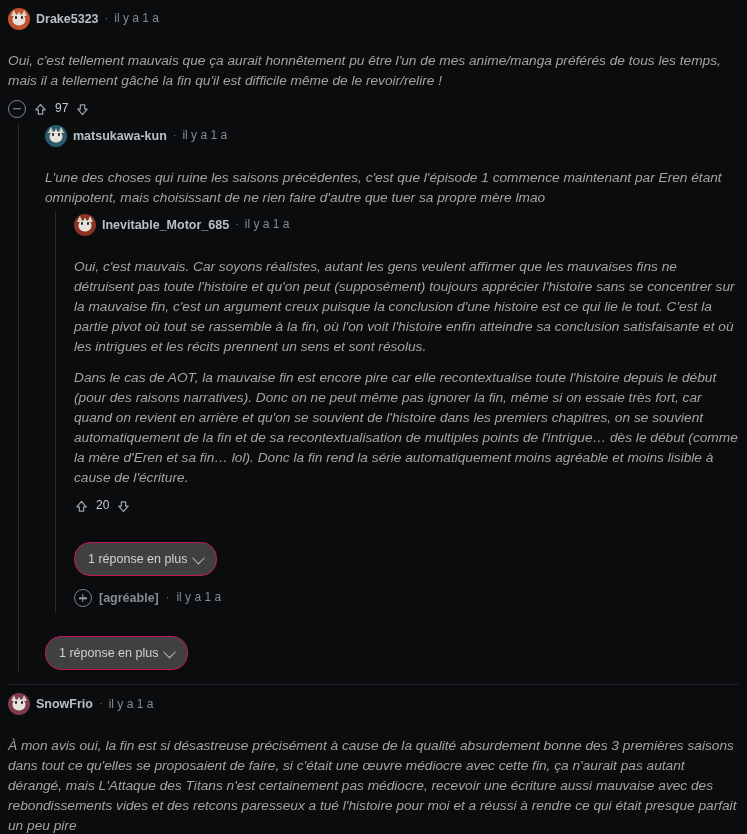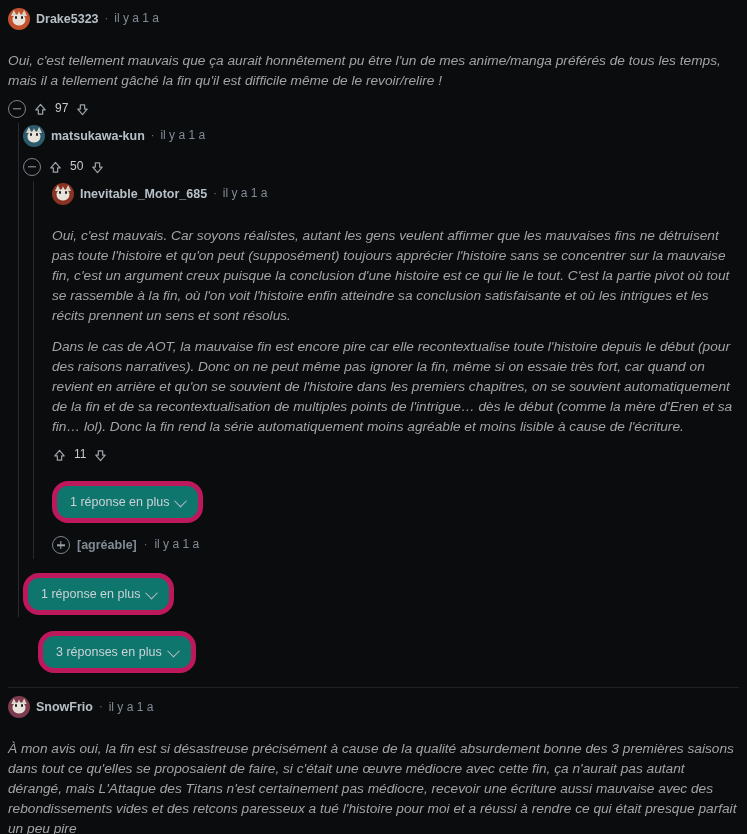--- a/index.html
+++ b/index.html
@@ -145,42 +145,42 @@
     align-items: center;
     gap: 7px;
     height: 28px;
     color: #9aa1a8;
     font-size: 12.5px;
   }
   
   .nest {
     position: relative;
     margin-left: 10px;
-    padding-left: 4px;
+    padding-left: 26px;
     border-left: 1px solid #272a2e;
   }
   .nest2 {
     position: relative;
     margin-left: 10px;
     padding-left: 18px;
     border-left: 1px solid #272a2e;
   }
   
   .pill {
     display: inline-flex;
     align-items: center;
     gap: 7px;
-    background: #0f766e;
-    border: 5px solid #be185d;
+    background: #404040;
+    border: 1px solid #be185d;
     color: #cdd2d7;
     font-size: 12.5px;
     border-radius: 16px;
     padding: 7px 13px;
     cursor: pointer;
-    margin: 12px 0 2px 0;
+    margin: 22px 0 2px 0;
   }
   .pill .chev {
     width: 9px; height: 9px;
     border-right: 1.5px solid #b9bfc5;
     border-bottom: 1.5px solid #b9bfc5;
     transform: rotate(45deg) translate(-1px,-1px);
     display: inline-block;
   }
   .sep-line {
     border-top: 1px solid #1f2226;
@@ -229,33 +229,22 @@
           <span class="avatar av-teal">
             <span class="horns"></span>
               <span class="face"></span>
               <span class="eye l"></span>
               <span class="eye r"></span>
           </span>
           <span class="uname">matsukawa-kun</span>
           <span class="dot">·</span>
           <span class="time">il y a 1 a</span>
         </div>
-        <div class="votes">
-          <span class="collapse"></span>
-          <span class="arrow">
-            <svg width="15" height="15" viewBox="0 0 16 16">
-                <path d="M8 2.5 L13 8.5 H10.3 V13 H5.7 V8.5 H3 Z" fill="none" stroke="#9aa1a8" stroke-width="1.3" stroke-linejoin="round"></path>
-              </svg>
-          </span>
-          <span class="score">50</span>
-          <span class="arrow">
-            <svg width="15" height="15" viewBox="0 0 16 16">
-                <path d="M8 13.5 L3 7.5 H5.7 V3 H10.3 V7.5 H13 Z" fill="none" stroke="#9aa1a8" stroke-width="1.3" stroke-linejoin="round"></path>
-              </svg>
-          </span>
+        <div class="c-body">
+          <p>L'une des choses qui ruine les saisons précédentes, c'est que l'épisode 1 commence maintenant par Eren étant omnipotent, mais choisissant de ne rien faire d'autre que tuer sa propre mère lmao</p>
         </div>
 
         <div class="nest2">
           <div class="comment block">
             <div class="c-head">
               <span class="avatar av-red">
                 <span class="horns"></span>
                   <span class="face"></span>
                   <span class="eye l"></span>
                   <span class="eye r"></span>
@@ -267,21 +256,21 @@
             <div class="c-body">
               <p>Oui, c'est mauvais. Car soyons réalistes, autant les gens veulent affirmer que les mauvaises fins ne détruisent pas toute l'histoire et qu'on peut (supposément) toujours apprécier l'histoire sans se concentrer sur la mauvaise fin, c'est un argument creux puisque la conclusion d'une histoire est ce qui lie le tout. C'est la partie pivot où tout se rassemble à la fin, où l'on voit l'histoire enfin atteindre sa conclusion satisfaisante et où les intrigues et les récits prennent un sens et sont résolus.</p>
               <p>Dans le cas de AOT, la mauvaise fin est encore pire car elle recontextualise toute l'histoire depuis le début (pour des raisons narratives). Donc on ne peut même pas ignorer la fin, même si on essaie très fort, car quand on revient en arrière et qu'on se souvient de l'histoire dans les premiers chapitres, on se souvient automatiquement de la fin et de sa recontextualisation de multiples points de l'intrigue… dès le début (comme la mère d'Eren et sa fin… lol). Donc la fin rend la série automatiquement moins agréable et moins lisible à cause de l'écriture.</p>
             </div>
             <div class="votes">
               <span class="arrow">
                 <svg width="15" height="15" viewBox="0 0 16 16">
                     <path d="M8 2.5 L13 8.5 H10.3 V13 H5.7 V8.5 H3 Z" fill="none" stroke="#9aa1a8" stroke-width="1.3" stroke-linejoin="round"></path>
                   </svg>
               </span>
-              <span class="score">11</span>
+              <span class="score">20</span>
               <span class="arrow">
                 <svg width="15" height="15" viewBox="0 0 16 16">
                     <path d="M8 13.5 L3 7.5 H5.7 V3 H10.3 V7.5 H13 Z" fill="none" stroke="#9aa1a8" stroke-width="1.3" stroke-linejoin="round"></path>
                   </svg>
               </span>
             </div>
             <div>
               <span class="pill">
                 <span>1 réponse en plus</span>
                 <span class="chev"></span>
@@ -301,26 +290,20 @@
 
         <div>
           <span class="pill">
             <span>1 réponse en plus</span>
             <span class="chev"></span>
           </span>
         </div>
       </div>
     </div>
 
-    <div style="padding-left:30px;">
-      <span class="pill">
-        <span>3 réponses en plus</span>
-        <span class="chev"></span>
-      </span>
-    </div>
   </div>
 
   <div class="sep-line"></div>
 
   <div class="comment block">
     <div class="c-head">
       <span class="avatar av-pink">
         <span class="horns"></span>
           <span class="face"></span>
           <span class="eye l"></span>

